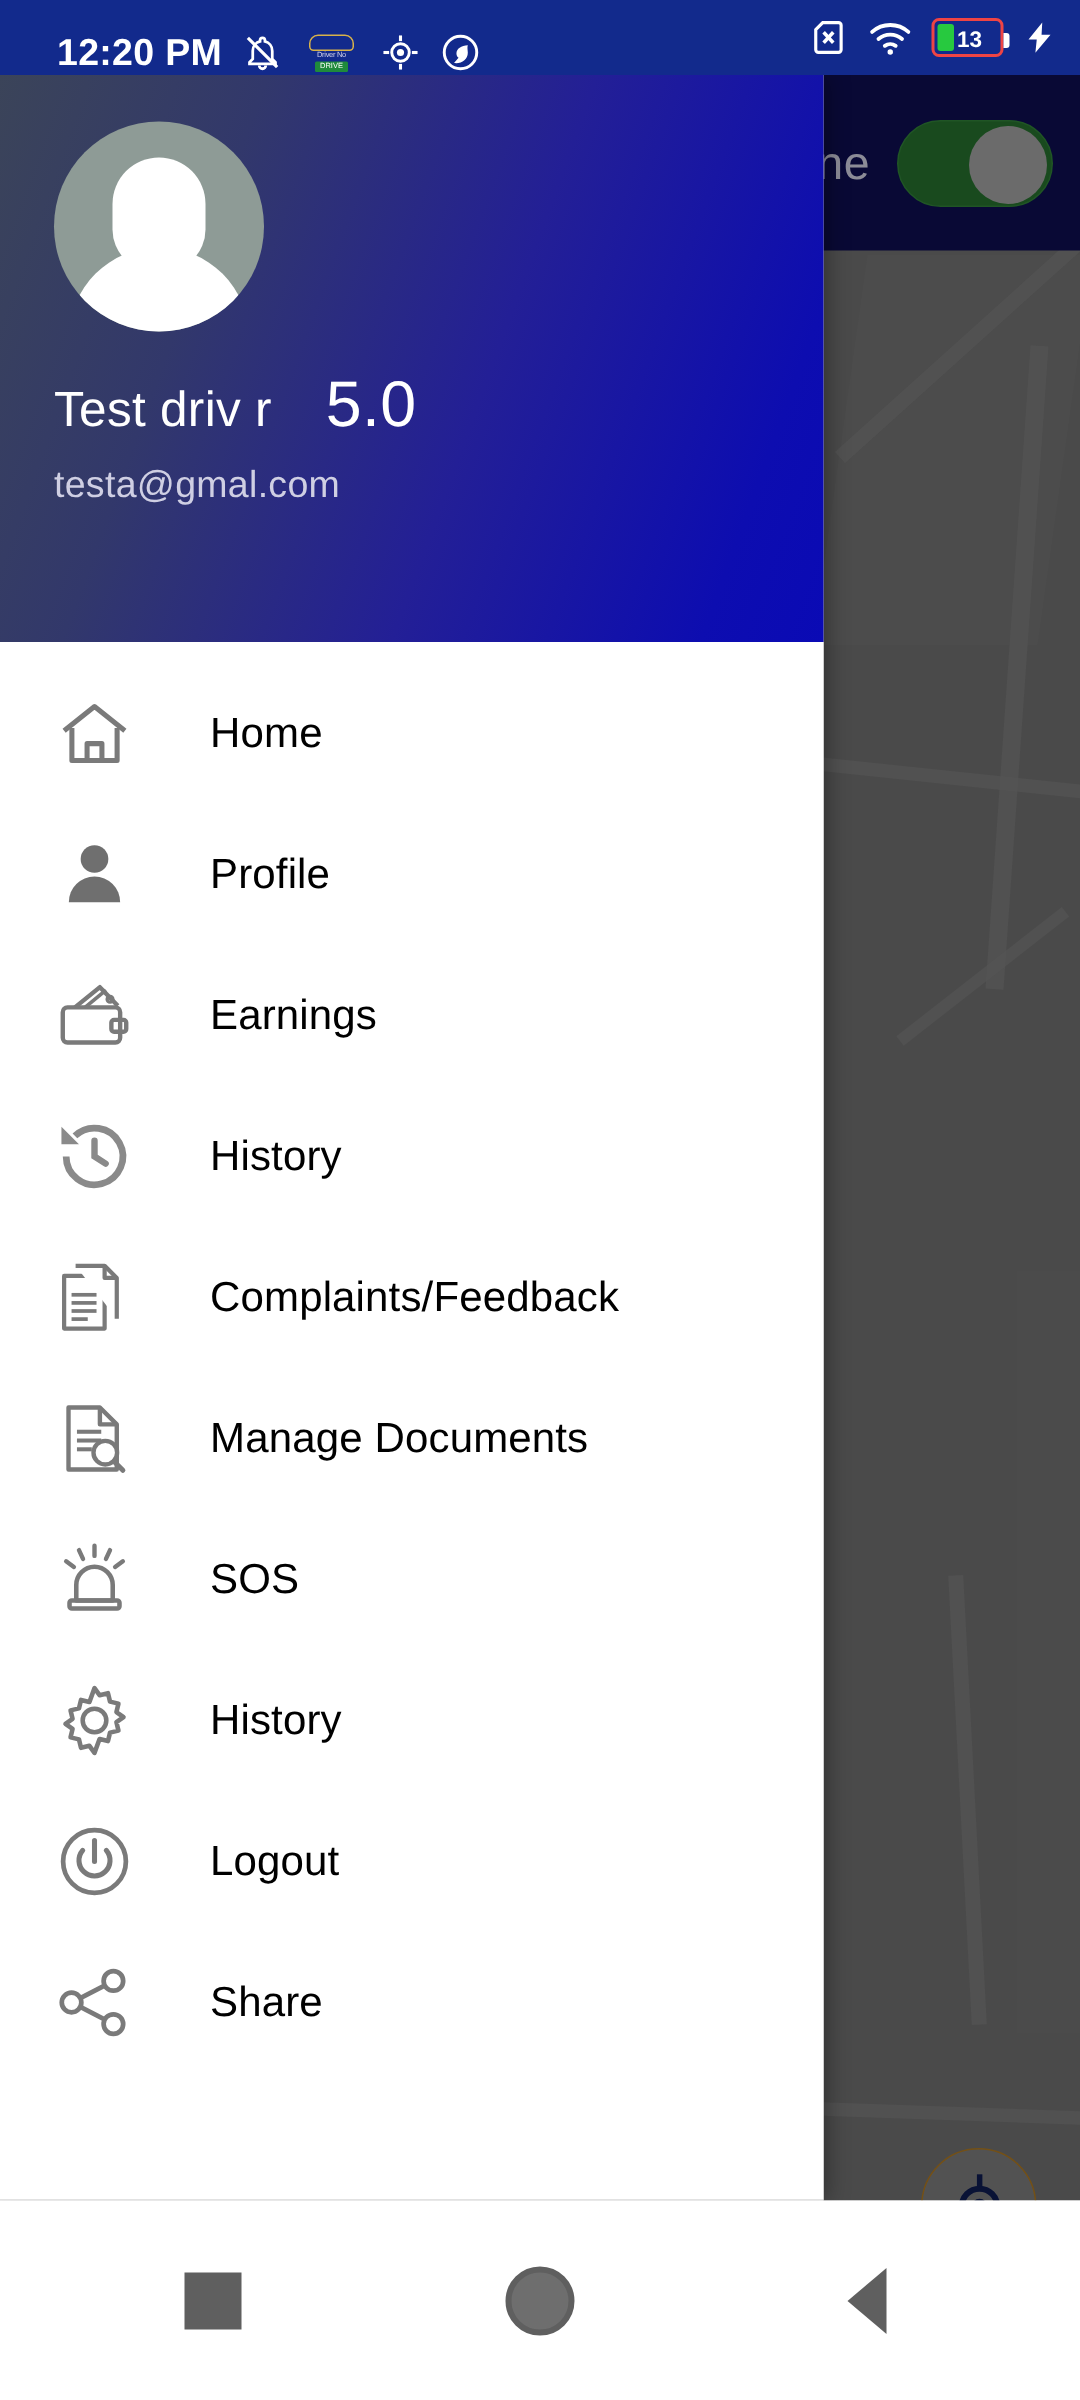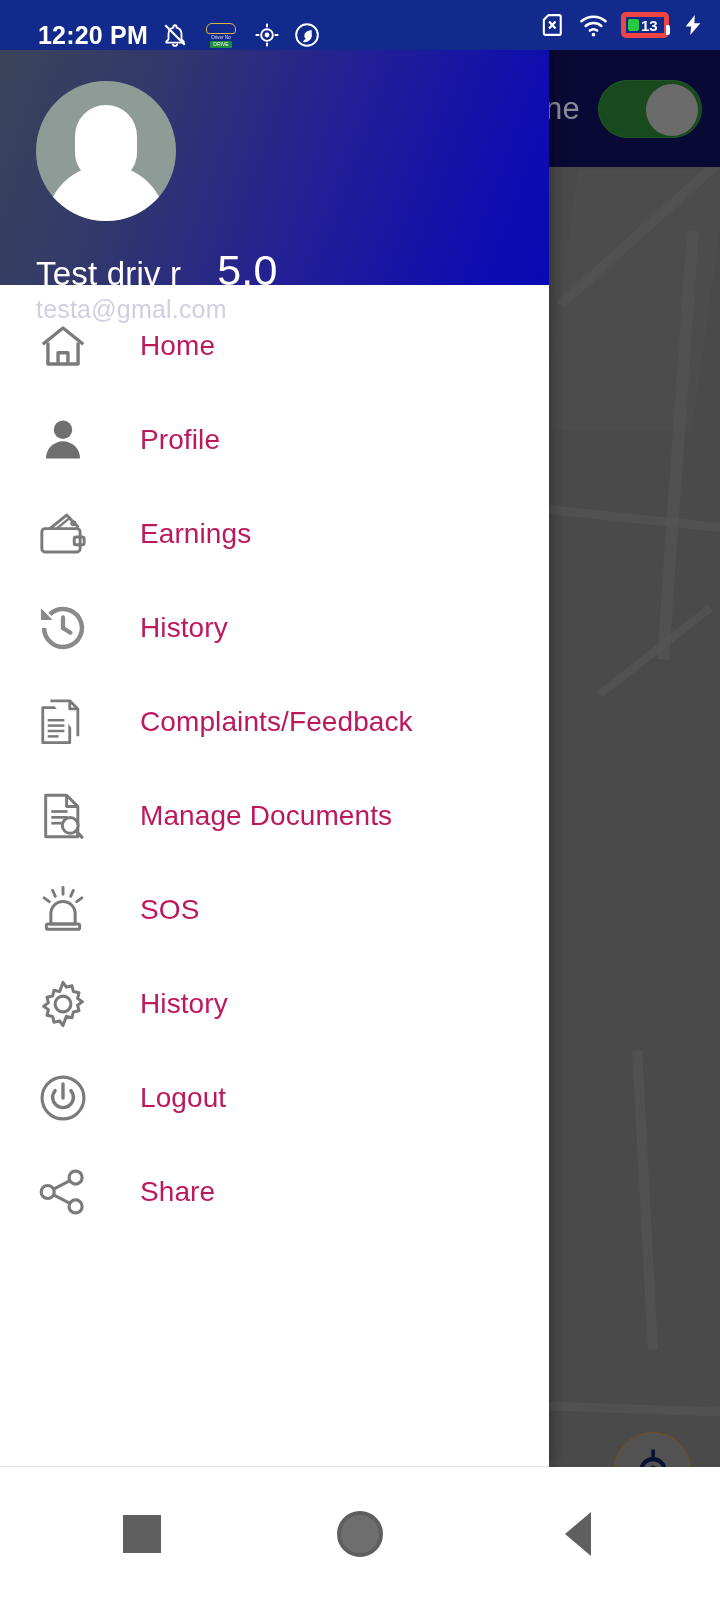--- a/index.html
+++ b/index.html
@@ -82,41 +82,41 @@
   }
   .car-badge .cb-txt{
     font-size:5px; color:#cfcfe8; line-height:6px; letter-spacing:-.2px;
   }
   .car-badge .cb-chip{
     background:#1f8a3b; color:#ffffff; font-size:5px;
     padding:0 3px; border-radius:1px; line-height:7px; margin-top:1px;
   }
   #battery-wrap{ display:flex; align-items:center; }
   #battery{
-    width:48px; height:26px; border:5px solid #ef4444; border-radius:5px;
-    display:flex; align-items:center; padding:2px; position:relative;
+    width:48px; height:26px; border:2px solid #ef4444; border-radius:5px;
+    display:flex; align-items:flex-end; padding:2px; position:relative;
   }
   #battery:after{
     content:""; position:absolute; right:-6px; top:8px;
     width:4px; height:10px; background:#ffffff; border-radius:0 2px 2px 0;
   }
   #battery .fill{ width:11px; height:100%; background:#27c93f; border-radius:2px; }
   #battery .lvl{
     color:#ffffff; font-size:15px; font-weight:bold; margin-left:2px; line-height:1;
   }
 
   
   #drawer{
     position:absolute; left:0; top:50px; width:549px; height:1417px;
     background:#ffffff; z-index:30;
     display:flex; flex-direction:column;
     box-shadow:2px 0 14px rgba(0,0,0,.35);
   }
   #drawer-header{
-    height:235px; width:100%;
+    height:378px; width:100%;
     background:linear-gradient(110deg,#3b4459 0%,#32386b 26%,#231f96 58%,#0d0db0 88%,#0a0ab5 100%);
     padding:31px 0 12px 36px;
     position:relative;
   }
   #avatar{
     width:140px; height:140px; border-radius:50%;
     background:#8e9b96; overflow:hidden; position:relative;
   }
   #avatar .head{
     position:absolute; left:50%; top:24px; transform:translateX(-50%);
@@ -125,32 +125,32 @@
   #avatar .body{
     position:absolute; left:50%; bottom:-10px; transform:translateX(-50%);
     width:120px; height:66px; background:#ffffff; border-radius:60px 60px 0 0;
   }
   #name-row{
     margin-top:25px; display:flex; align-items:baseline; gap:36px;
   }
   #user-name{ color:#ffffff; font-size:33px; font-weight:normal; letter-spacing:.2px; }
   #user-rating{ color:#ffffff; font-size:43px; letter-spacing:.2px; }
   #user-email{
-    color:#cfcfe3; font-size:25px; letter-spacing:.2px;
+    margin-top:14px; color:#cfcfe3; font-size:25px; letter-spacing:.2px;
   }
 
   #menu{ flex:1; padding-top:14px; background:#ffffff; }
   .menu-item{
     height:94px; display:flex; align-items:center; padding-left:27px;
   }
   .menu-icon{
     width:72px; min-width:72px; display:flex; align-items:center; justify-content:center;
   }
   .menu-label{
-    margin-left:41px; font-size:28px; color:#be185d; letter-spacing:.1px;
+    margin-left:41px; font-size:28px; color:#000000; letter-spacing:.1px;
   }
 
   #drawer-divider{ height:1px; background:#e2e2e2; }
 
   
   #nav-bar{
     position:absolute; left:0; bottom:0; width:720px; height:133px;
     background:#ffffff; display:flex; align-items:center; justify-content:center;
     gap:0; z-index:50;
   }

